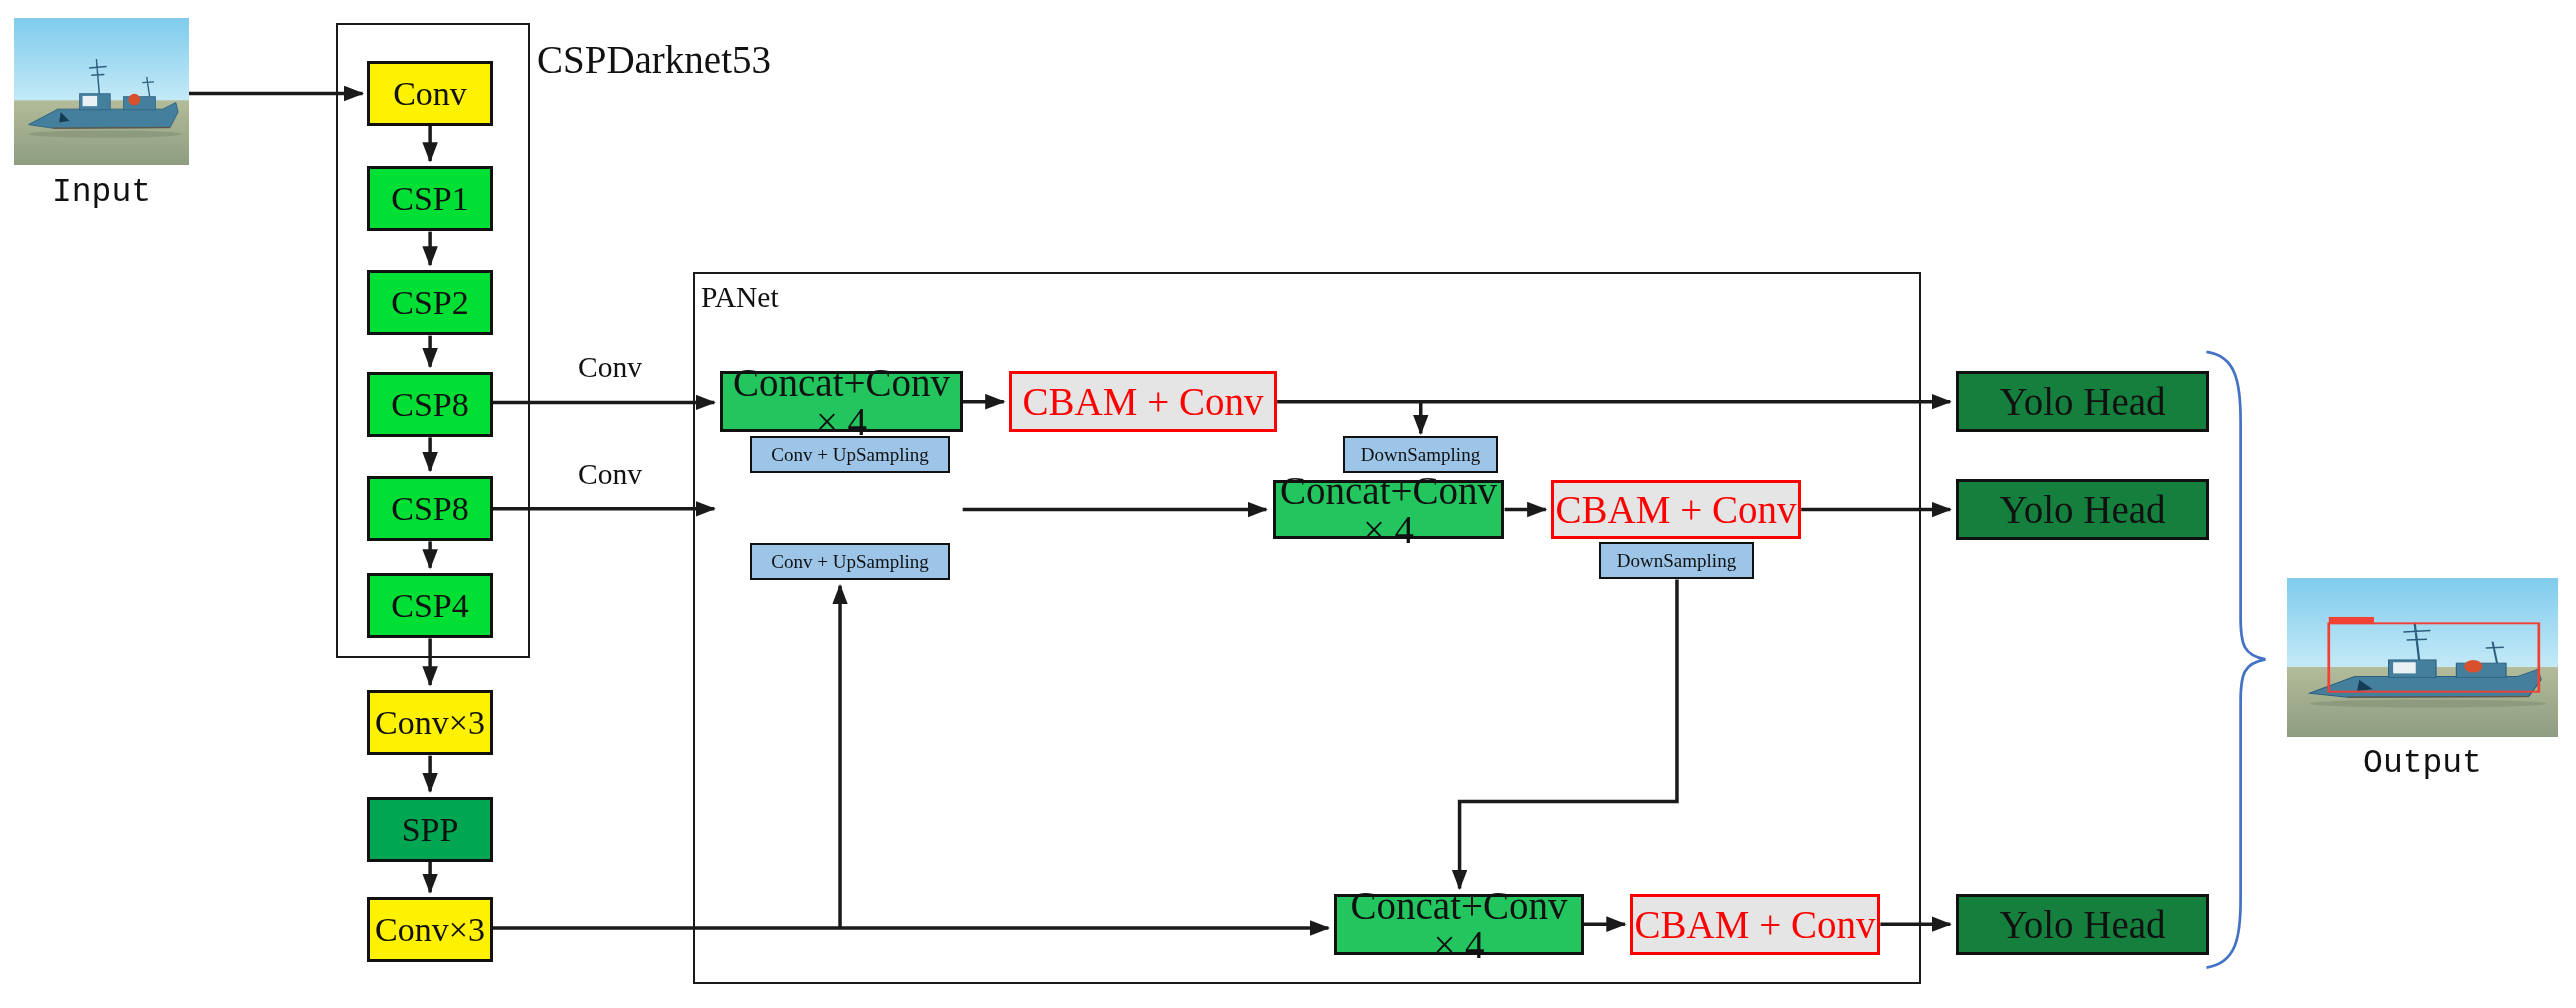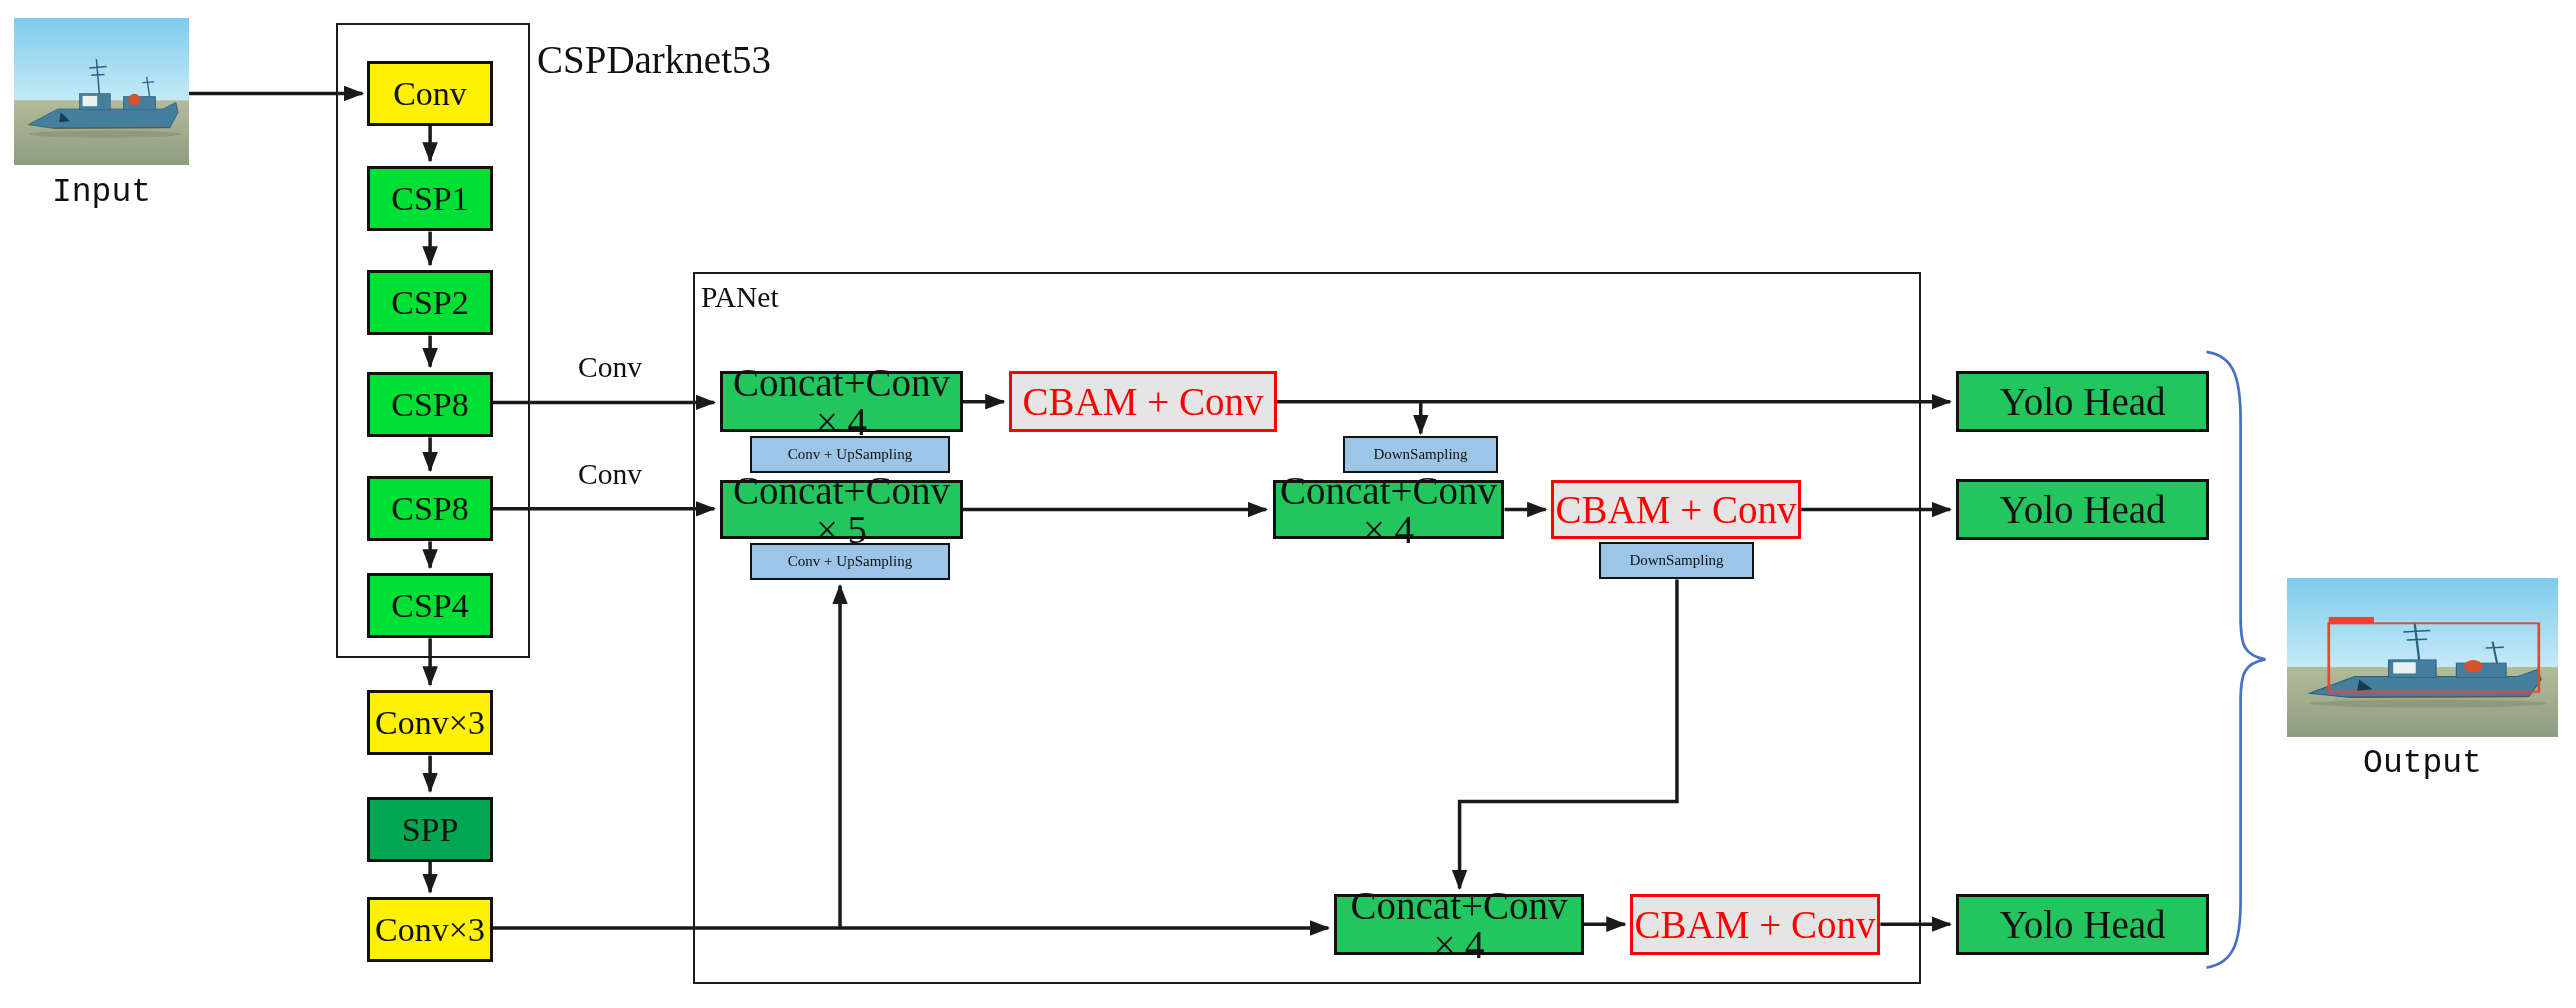--- a/index.html
+++ b/index.html
@@ -8,24 +8,24 @@
   .frame{position:absolute;border:2.7px solid #1a1a1a;background:transparent;z-index:1;}
   .wires{position:absolute;left:0;top:0;width:2576px;height:1009px;z-index:2;}
   .box{position:absolute;display:flex;align-items:center;justify-content:center;
        box-sizing:border-box;border:3.1px solid #111;z-index:3;text-align:center;line-height:1;}
   .yellow{background:#FEF200;}
   .green{background:#00DF33;}
   .dgreen{background:#00A651;}
   .orange{background:#22c55e;}
   .lblue{background:#9CC5E7;border-width:2.3px;}
   .red{background:#e5e5e5;border:3.1px solid #FF0000;color:#FF0000;}
-  .cyan{background:#22c55e;}
+  .cyan{background:#15803d;}
   .tag{position:absolute;z-index:3;white-space:nowrap;}
   .f44{font-size:34px;} .f42{font-size:33px;font-family:Liberation Mono, monospace;} .f40{font-size:39px;}
-  .f38{font-size:29.5px;} .f29{font-size:15px;}
+  .f38{font-size:29.5px;} .f29{font-size:19px;}
   .figure{position:absolute;z-index:3;}
   .figure svg{display:block;}
 </style>
 </head>
 <body>
 
 <div class="stage">
 
   <div class="frame" style="left:336px;top:22.5px;width:190px;height:631px;"></div>
   <div class="frame" style="left:693px;top:272px;width:1224px;height:708px;"></div>
@@ -105,21 +105,20 @@
   <div class="box green f44" style="left:367px;top:573px;width:126px;height:65px;text-align:right;">CSP4</div>
   <div class="box yellow f44" style="left:367px;top:690px;width:126px;height:65px;">Conv×3</div>
   <div class="box dgreen f44" style="left:367px;top:797px;width:126px;height:65px;">SPP</div>
   <div class="box yellow f44" style="left:367px;top:897px;width:126px;height:65px;">Conv×3</div>
 
   <div class="box orange f40" style="left:720px;top:371px;width:243px;height:61px;">Concat+Conv × 4</div>
   <div class="box red f40" style="left:1009px;top:371px;width:268px;height:61px;">CBAM + Conv</div>
   <div class="box lblue f29" style="left:750px;top:436px;width:200px;height:37px;">Conv + UpSampling</div>
   <div class="box lblue f29" style="left:1343px;top:436px;width:155px;height:37px;">DownSampling</div>
 
-  <div class="box orange f40" style="left:720px;top:480px;width:243px;height:59px;">Concat+Conv × 5</div>
   <div class="box orange f40" style="left:1273px;top:480px;width:231px;height:59px;">Concat+Conv × 4</div>
   <div class="box red f40" style="left:1551px;top:480px;width:250px;height:59px;">CBAM + Conv</div>
   <div class="box lblue f29" style="left:750px;top:543px;width:200px;height:37px;">Conv + UpSampling</div>
   <div class="box lblue f29" style="left:1599px;top:542px;width:155px;height:37px;">DownSampling</div>
 
   <div class="box orange f40" style="left:1334px;top:894px;width:250px;height:61px;">Concat+Conv × 4</div>
   <div class="box red f40" style="left:1630px;top:894px;width:250px;height:61px;">CBAM + Conv</div>
 
   <div class="box cyan f40" style="left:1956px;top:371px;width:253px;height:61px;">Yolo Head</div>
   <div class="box cyan f40" style="left:1956px;top:479px;width:253px;height:61px;">Yolo Head</div>

